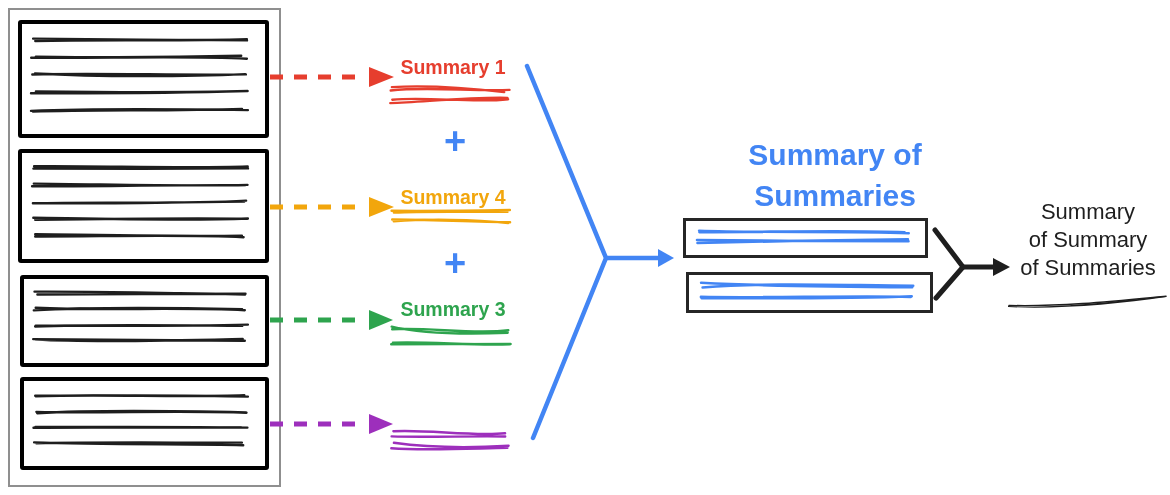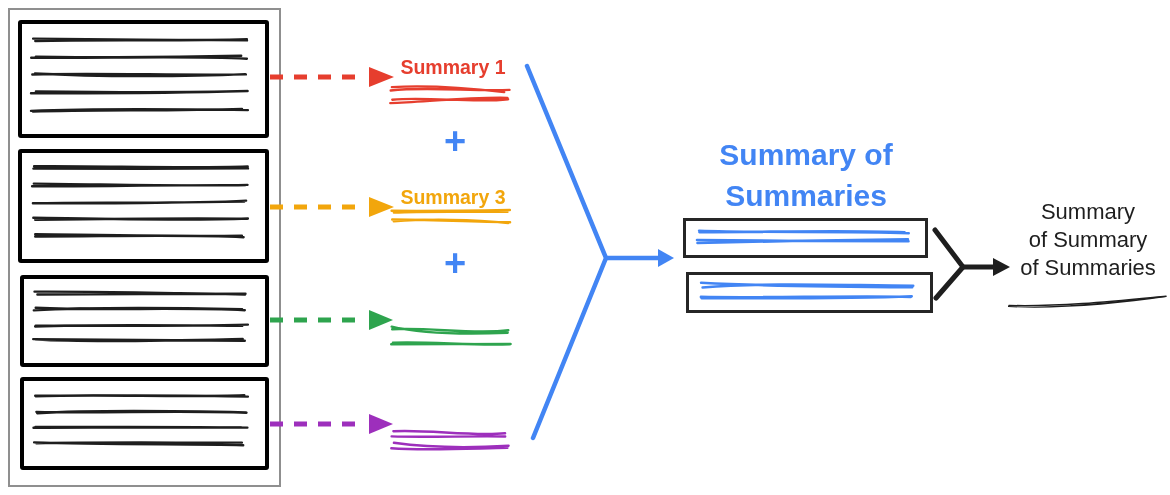--- a/index.html
+++ b/index.html
@@ -32,21 +32,21 @@
   .sum-label{
     position:absolute;left:391px;width:124px;text-align:center;
     font-size:19.5px;line-height:21px;font-weight:600;white-space:nowrap;
   }
   .mini{position:absolute;}
   .plus{
     position:absolute;left:440px;width:30px;text-align:center;
     font-size:38px;line-height:40px;font-weight:700;
   }
   #sos-title{
-    position:absolute;left:686px;top:134px;width:240px;text-align:center;
+    position:absolute;left:715px;top:134px;width:240px;text-align:center;
     font-size:30px;line-height:41px;font-weight:700;
   }
   .blue-box{
     position:absolute;box-sizing:border-box;border:3px solid #262626;background:#fff;
   }
   #bluebox1{left:683px;top:218px;width:245px;height:40px;}
   #bluebox2{left:686px;top:272px;width:247px;height:41px;}
   .blue-box svg{position:absolute;left:6px;top:3px;width:calc(100% - 18px);height:calc(100% - 10px);}
 
   #final-label{
@@ -113,27 +113,28 @@
     </g>
   </svg>
 
   <div class="sum-label c-red" style="top:57px">Summary 1</div>
   <svg class="scribbles mini c-red" style="left:386px;top:82px;width:128px;height:26px" viewBox="0 0 128 26">
       <path d="M4.7,8.5 C40.4,4.5 87.9,9.5 123.5,7.9 M5.9,5.1 C39.6,3.1 84.5,6.2 118.2,10.1 M6.3,17.7 C41.0,14.2 87.3,21.3 122.1,17.2 M4.3,21.1 C39.5,19.7 86.3,15.0 121.4,15.9 " fill="none" stroke="currentColor" stroke-width="2.4" stroke-linecap="round"></path>
     </svg>
 
   <div class="plus c-blue" style="top:121px">+</div>
 
-  <div class="sum-label c-yellow" style="top:187px">Summary 3</div>
+  <div class="sum-label c-yellow" style="top:187px">Summary 4</div>
   <svg class="scribbles mini c-yellow" style="left:386px;top:205px;width:128px;height:24px" viewBox="0 0 128 24">
       <path d="M7.9,7.6 C42.0,6.0 87.4,7.1 121.4,6.9 M5.6,5.8 C41.1,6.1 88.4,5.6 123.9,5.0 M7.8,16.3 C42.1,13.8 87.9,14.5 122.3,18.0 M6.2,14.5 C41.6,14.6 88.7,17.0 124.1,17.2 " fill="none" stroke="currentColor" stroke-width="2.4" stroke-linecap="round"></path>
     </svg>
 
   <div class="plus c-blue" style="top:243px">+</div>
 
+  <div class="sum-label c-green" style="top:299px">Summary 3</div>
   <svg class="scribbles mini c-green" style="left:386px;top:322px;width:128px;height:28px" viewBox="0 0 128 28">
       <path d="M6.2,7.3 C41.0,4.9 87.5,12.6 122.3,8.2 M5.7,4.6 C40.5,12.9 86.9,12.2 121.7,10.8 M5.2,22.3 C41.0,22.5 88.8,21.8 124.6,22.0 M6.9,20.7 C42.0,19.0 88.9,24.2 124.1,22.2 " fill="none" stroke="currentColor" stroke-width="2.4" stroke-linecap="round"></path>
     </svg>
 
   <svg class="scribbles mini c-purple" style="left:386px;top:426px;width:128px;height:28px" viewBox="0 0 128 28">
       <path d="M5.6,10.4 C39.7,11.6 85.1,9.8 119.2,10.5 M7.4,5.3 C40.9,3.3 85.6,10.5 119.1,7.3 M7.9,16.8 C42.3,21.6 88.2,21.8 122.6,19.8 M5.3,22.3 C40.1,24.7 86.5,22.4 121.4,21.8 " fill="none" stroke="currentColor" stroke-width="2.4" stroke-linecap="round"></path>
     </svg>
 
   <div id="sos-title" class="c-blue">Summary of Summaries</div>
 

